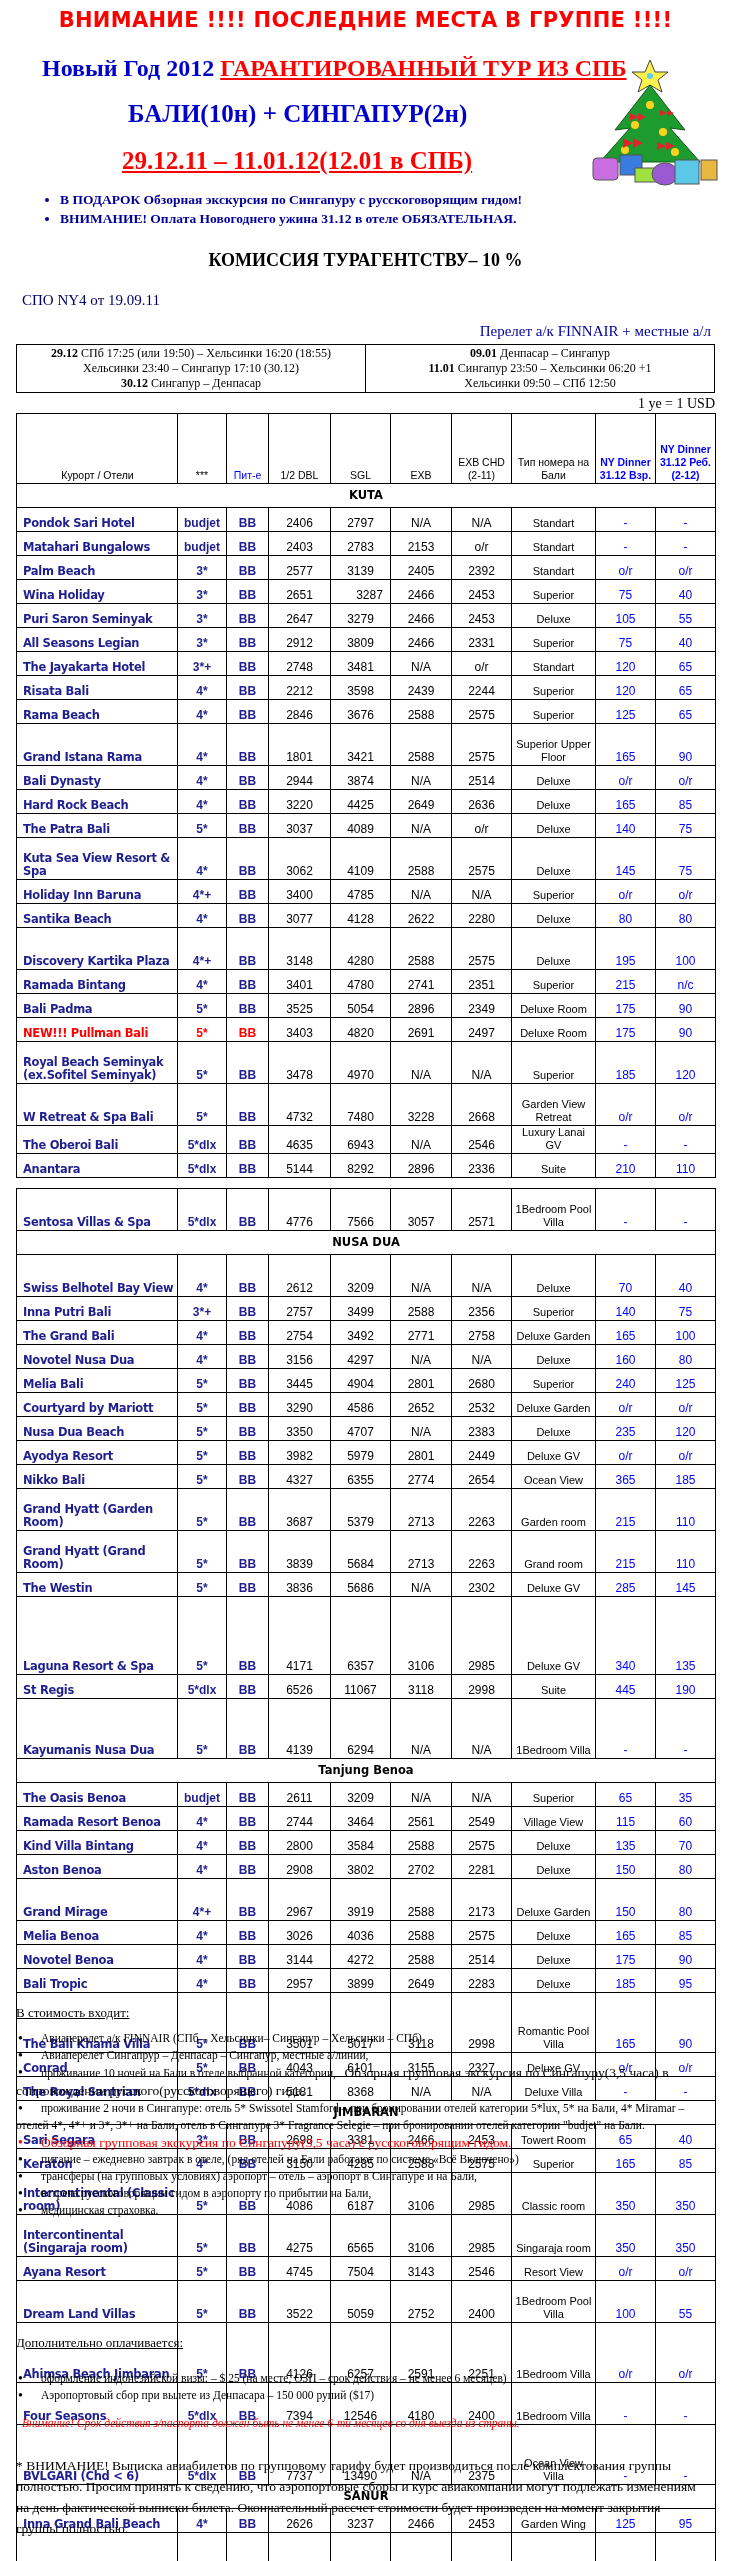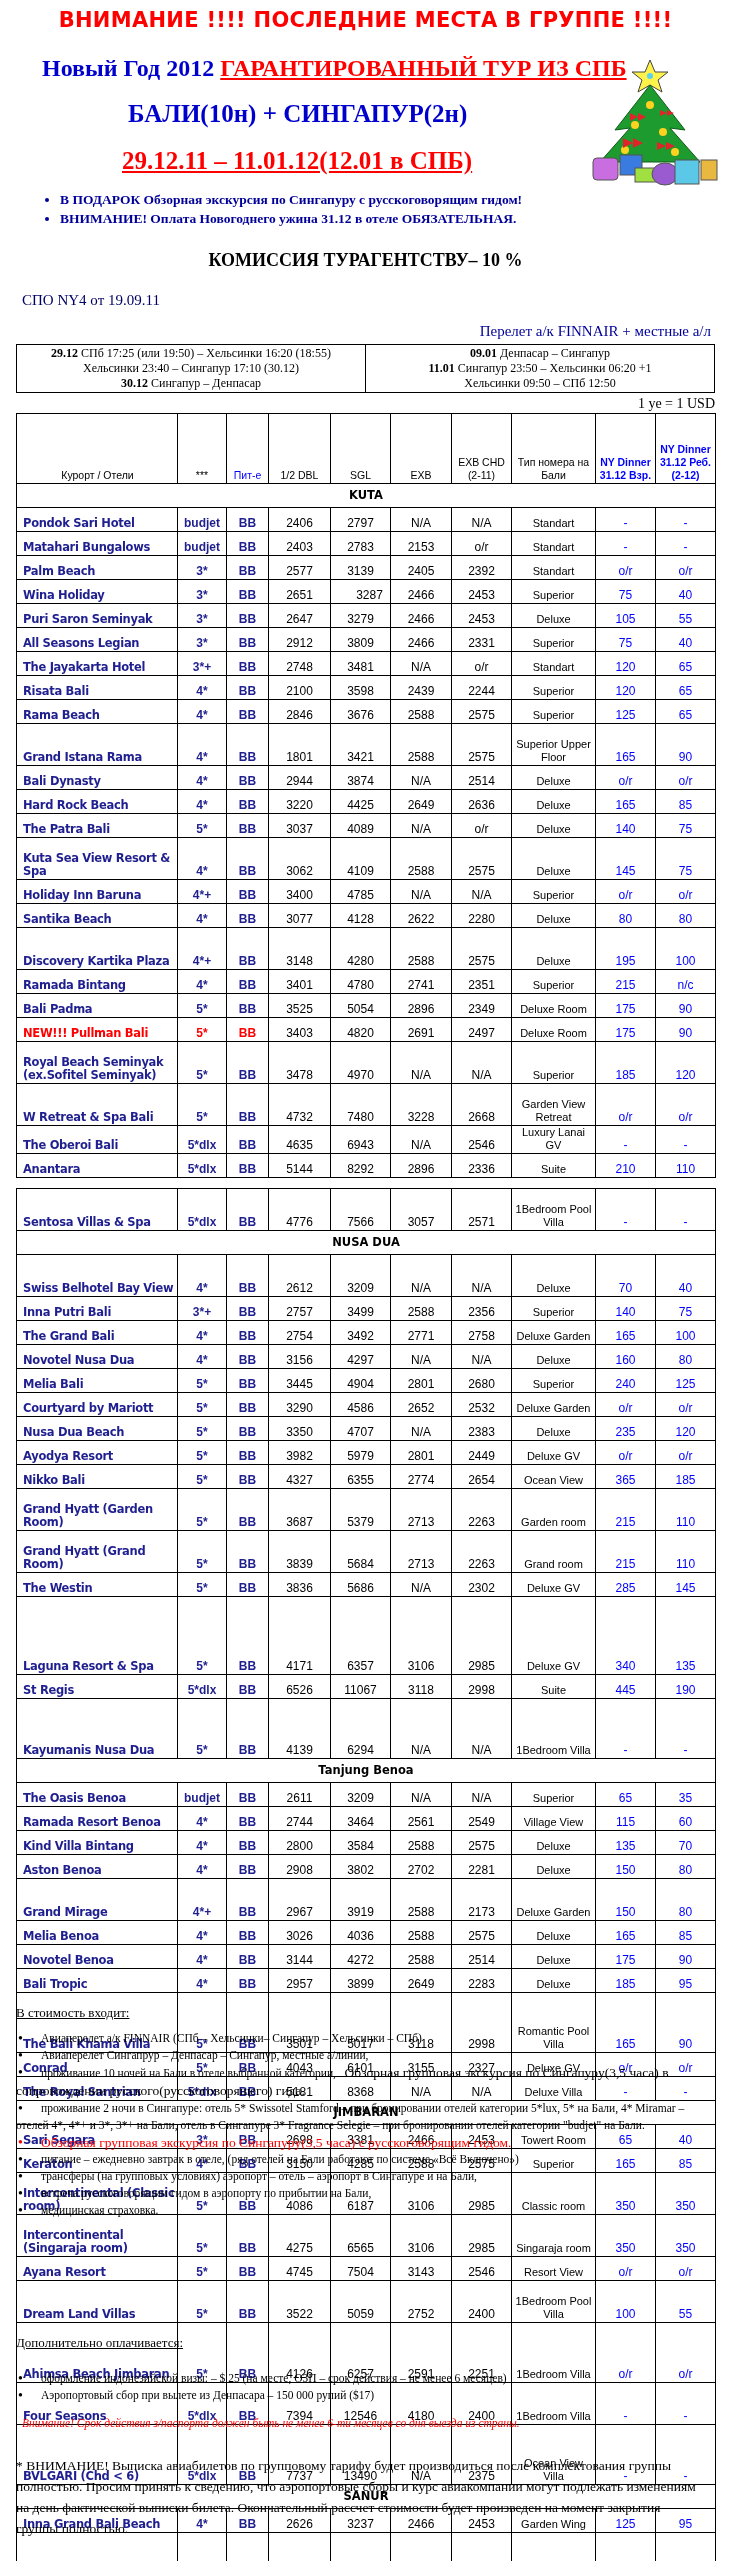--- a/index.html
+++ b/index.html
@@ -219,21 +219,21 @@
         <td class="num" style="height: 22px;">N/A</td>
         <td class="num" style="height: 22px;">o/r</td>
         <td class="room" style="height: 22px;">Standart</td>
         <td class="ny" style="height: 22px;">120</td>
         <td class="ny" style="height: 22px;">65</td>
       </tr>
       <tr class="">
         <td class="hotel" style="height: 22px;">Risata Bali</td>
         <td class="stars" style="height: 22px;">4*</td>
         <td class="meal" style="height: 22px;">BB</td>
-        <td class="num" style="height: 22px;">2100</td>
+        <td class="num" style="height: 22px;">2212</td>
         <td class="num" style="height: 22px;">3598</td>
         <td class="num" style="height: 22px;">2439</td>
         <td class="num" style="height: 22px;">2244</td>
         <td class="room" style="height: 22px;">Superior</td>
         <td class="ny" style="height: 22px;">120</td>
         <td class="ny" style="height: 22px;">65</td>
       </tr>
       <tr class="">
         <td class="hotel" style="height: 22px;">Rama Beach</td>
         <td class="stars" style="height: 22px;">4*</td>

